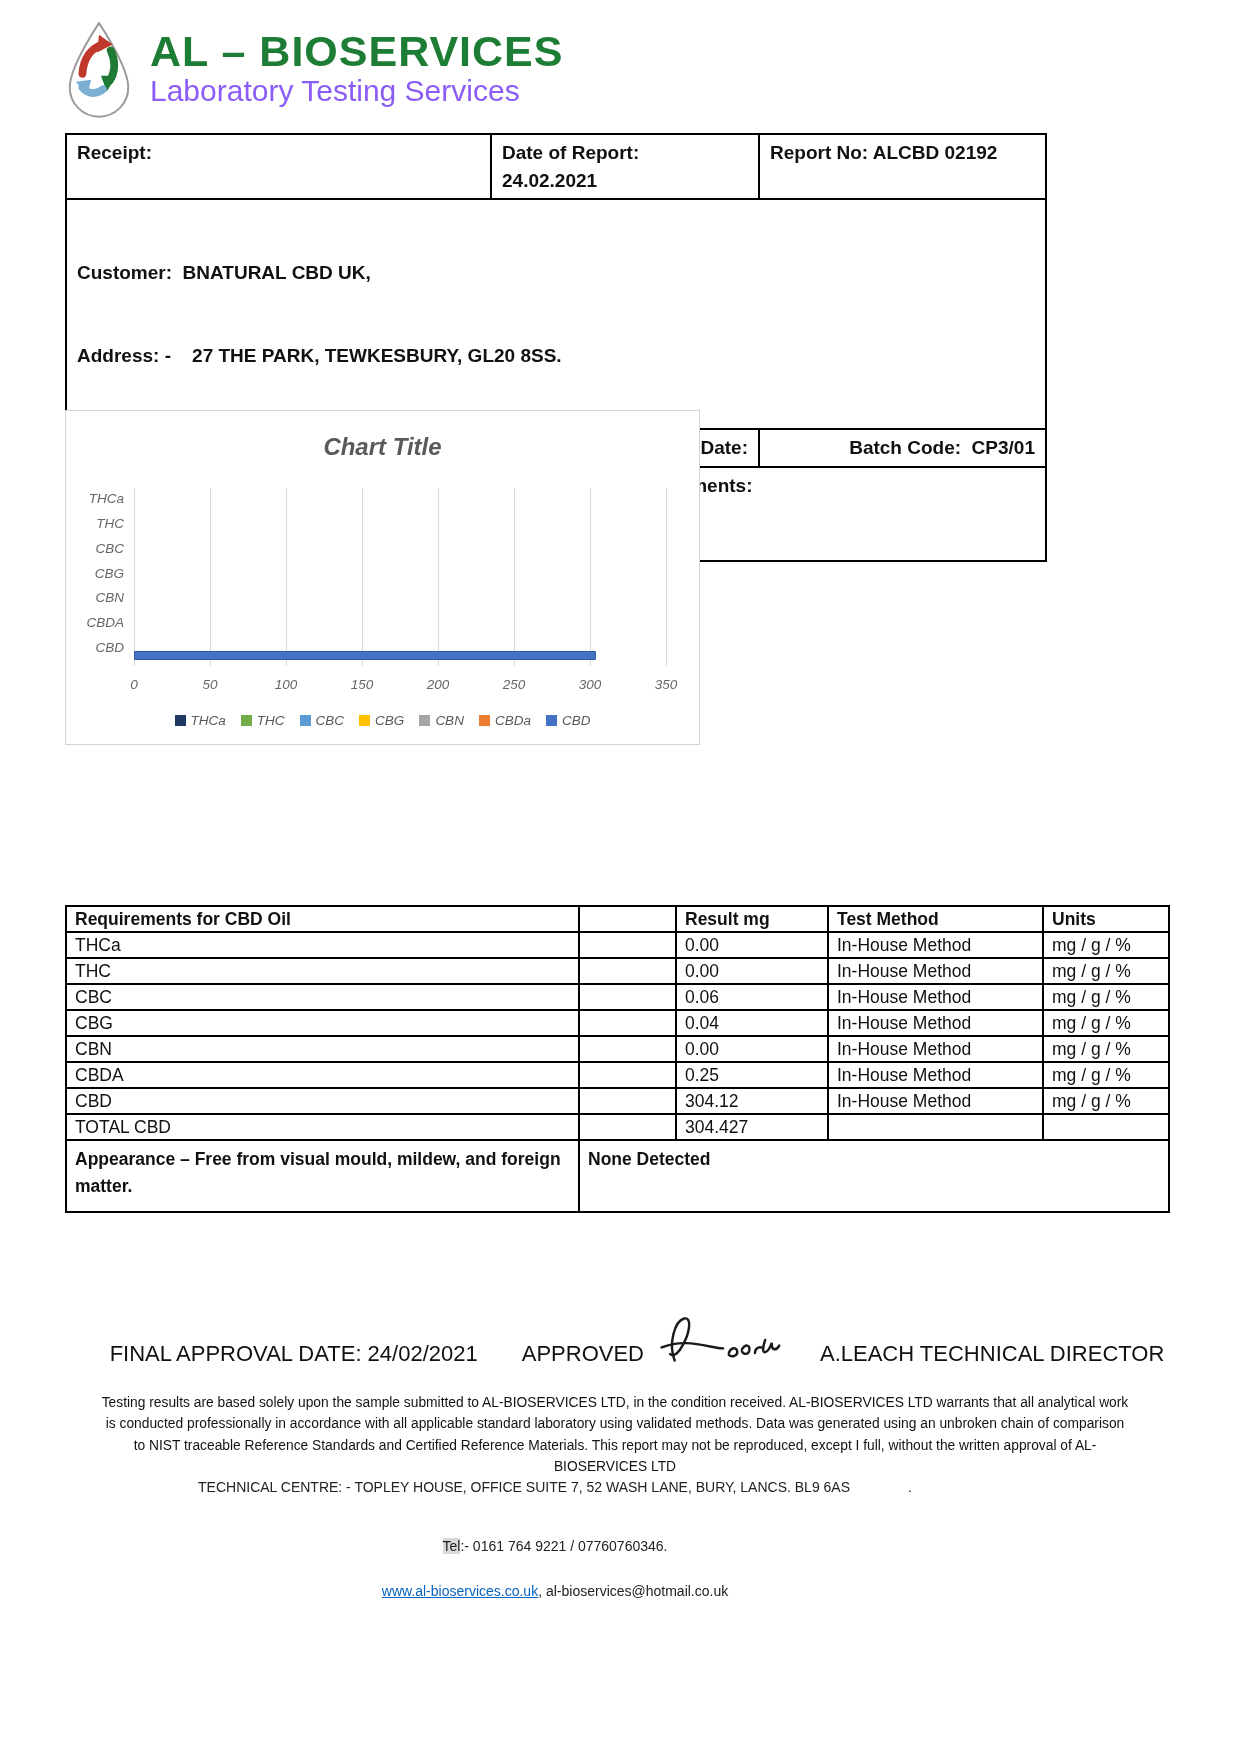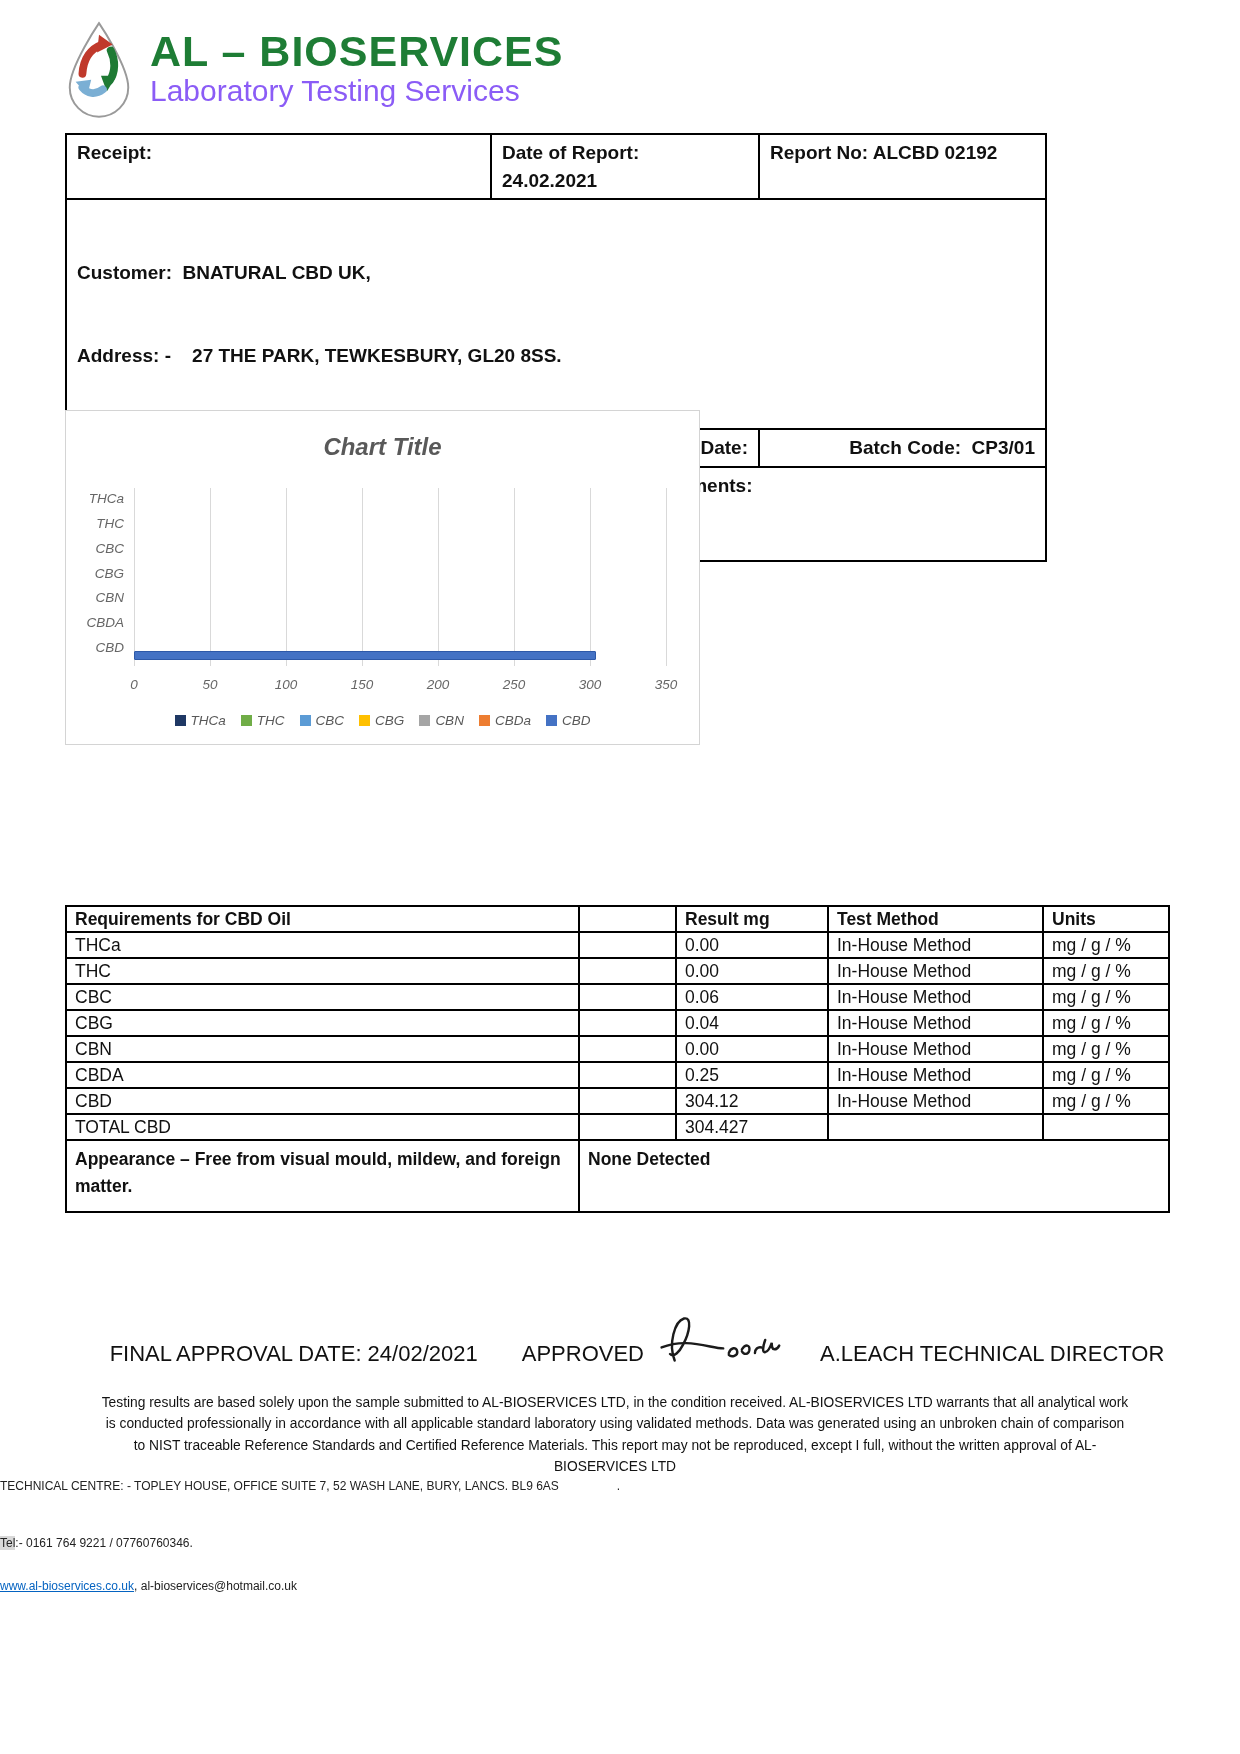--- a/index.html
+++ b/index.html
@@ -55,22 +55,22 @@
   
   .approval { position:absolute; top:1340px; left:17px; width:1240px; display:flex;
               justify-content:center; align-items:center; font-weight:400; font-size:22px; }
   .approval .gap1 { margin-left:44px; }
   .approval .sig2 { height:56px; margin:-28px 8px 0 12px; }
   .approval .gap2 { margin-left:16px; }
 
   
   .disclaimer { position:absolute; top:1392px; left:100px; width:1030px;
                 text-align:center; font-size:13.8px; line-height:1.55; color:#131313; }
-  .footer-block { position:absolute; top:1479px; left:0; width:1110px; 
-                  font-size:12px; color:#222; }
+  .footer-block { position:absolute; top:1479px; left:0; width:1110px; text-align:center;
+                  font-size:14px; color:#222; }
   .f-dot { margin-left:58px; }
   .f-line2 { margin-top:43px; }
   .tel-hl { background:#d9d9d9; }
   .f-line3 { margin-top:29px; }
   .weblink { color:#0563c1; text-decoration:underline; cursor:pointer; }
 </style>
 </head>
 <body>
 
 <div class="page">

